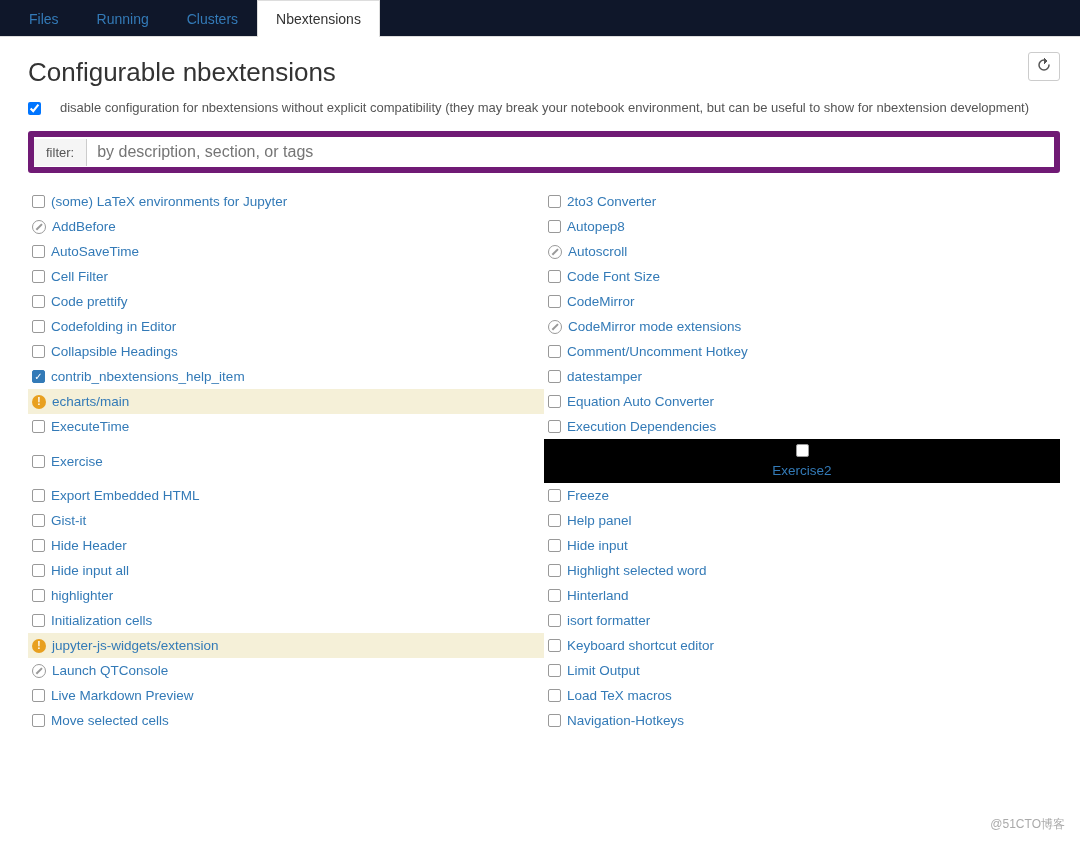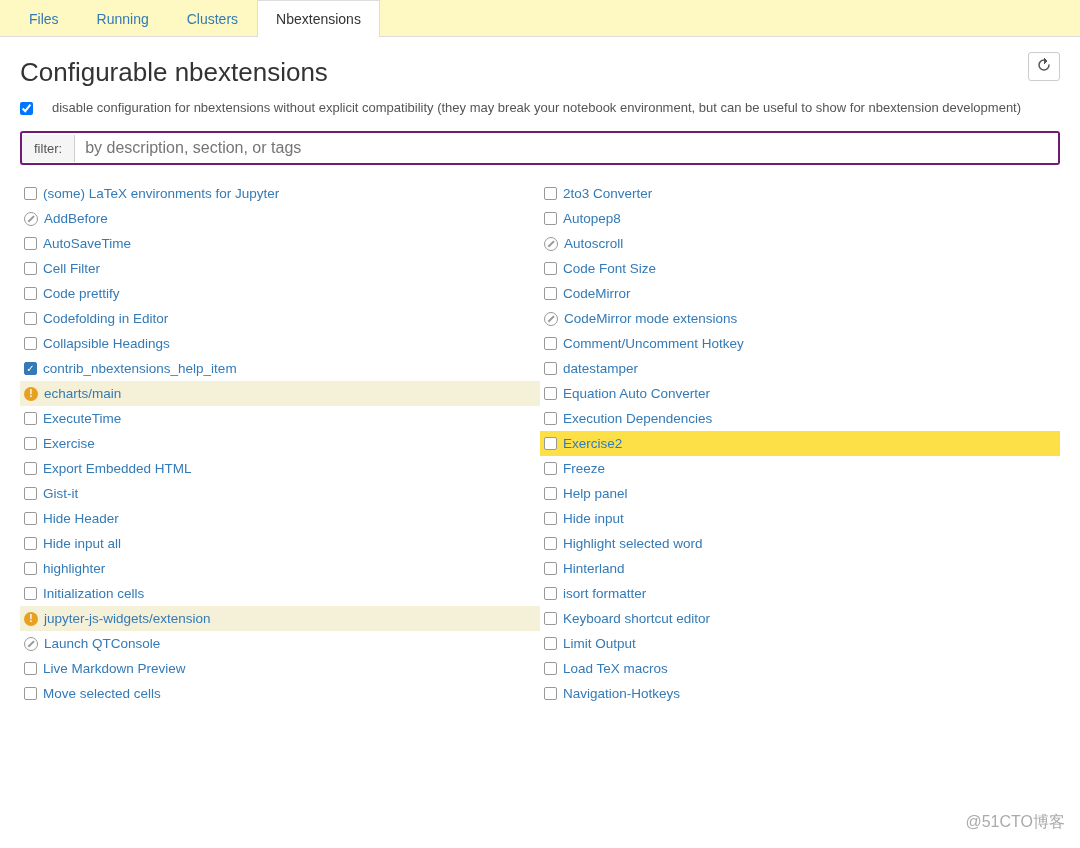--- a/index.html
+++ b/index.html
@@ -6,41 +6,41 @@
     body {
       font-family: -apple-system, BlinkMacSystemFont, "Segoe UI", Helvetica, Arial, sans-serif;
       font-size: 14px;
       background: #fff;
       color: #333;
     }
     .tab-bar {
       display: flex;
       border-bottom: 1px solid #ddd;
       padding: 0 0 0 10px;
-      background: #fef9c3;
+      background: #0f172a;
     }
     .tab {
       padding: 10px 18px;
       cursor: pointer;
       color: #337ab7;
       font-size: 14px;
       border: 1px solid transparent;
       border-bottom: none;
       margin-bottom: -1px;
       background: transparent;
     }
     .tab.active {
       background: #fff;
       border-color: #ddd;
       border-bottom-color: #fff;
       color: #333;
       font-weight: normal;
     }
     .main-content {
-      padding: 20px 20px 20px 20px;
+      padding: 20px 20px 20px 28px;
       max-width: 1080px;
     }
     .page-title {
       font-size: 26px;
       font-weight: normal;
       color: #333;
       margin-bottom: 12px;
     }
     .config-note {
       display: flex;
@@ -50,21 +50,21 @@
       font-size: 13px;
       color: #555;
     }
     .config-note input[type="checkbox"] {
       margin-top: 2px;
       flex-shrink: 0;
     }
     .filter-bar {
       display: flex;
       align-items: center;
-      border: 2px solid #701a75;
+      border: 6px solid #701a75;
       border-radius: 3px;
       margin-bottom: 16px;
       overflow: hidden;
       max-width: 1040px;
     }
     .filter-label {
       padding: 6px 12px;
       background: #f5f5f5;
       border-right: 1px solid #ccc;
       color: #555;
@@ -102,21 +102,22 @@
       display: flex;
       align-items: center;
       gap: 6px;
       padding: 5px 4px;
       font-size: 13.5px;
     }
     .ext-item.highlighted {
       background: #f5f0d8;
     }
     .ext-item.selected {
-      background: #fde047;
+      background: #000000;
+      flex-direction: column;
     }
     .ext-link {
       color: #337ab7;
       text-decoration: none;
       cursor: pointer;
     }
     .icon-checkbox {
       width: 13px;
       height: 13px;
       border: 1px solid #999;
@@ -166,21 +167,21 @@
       align-items: center;
       justify-content: center;
       color: white;
       font-size: 10px;
       font-weight: bold;
     }
     .watermark {
       position: fixed;
       bottom: 15px;
       right: 15px;
-      font-size: 16px;
+      font-size: 12px;
       color: #aaa;
       margin-top: 24px;
     }
   </style>
 </head>
 <body>
 
 <div style="position: relative;">
 
   <div class="tab-bar">

